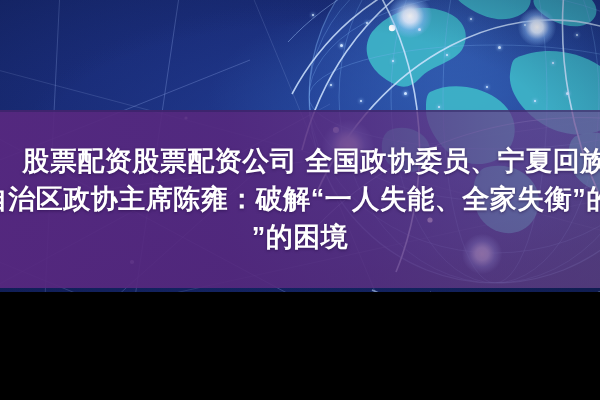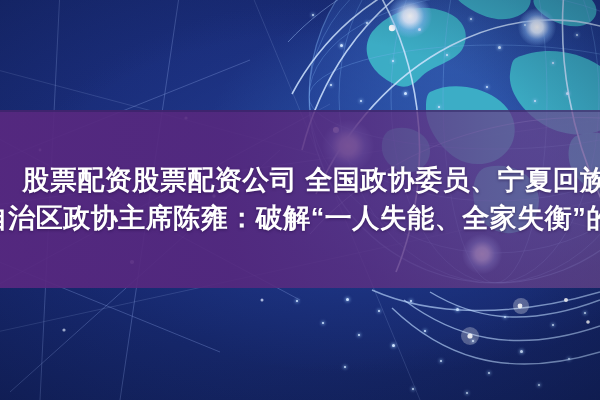--- a/index.html
+++ b/index.html
@@ -4,21 +4,21 @@
 <title>News Thumbnail</title>
 <style>
   html, body {
     margin: 0;
     padding: 0;
     background: #000;
   }
   #stage {
     position: relative;
     width: 600px;
-    height: 400px;
+    height: 292px;
     overflow: hidden;
     background: #4c1d95;
     font-family: "Liberation Sans", "DejaVu Sans", sans-serif;
   }
 
   
   .bg-base {
     position: absolute;
     inset: 0;
     background:
@@ -295,15 +295,16 @@
   </svg>
 
   <div class="bg-vignette"></div>
 
   <div class="band"></div>
   <div class="band-top-edge"></div>
 
   <div class="headline">
     <div class="hl-line l1">股票配资股票配资公司 全国政协委员、宁夏回族</div>
     <div class="hl-line l2">自治区政协主席陈雍：破解“一人失能、全家失衡”的困</div>
+    <div class="hl-line l3">”的困境</div>
   </div>
 
 </div>
 
 </body></html>

